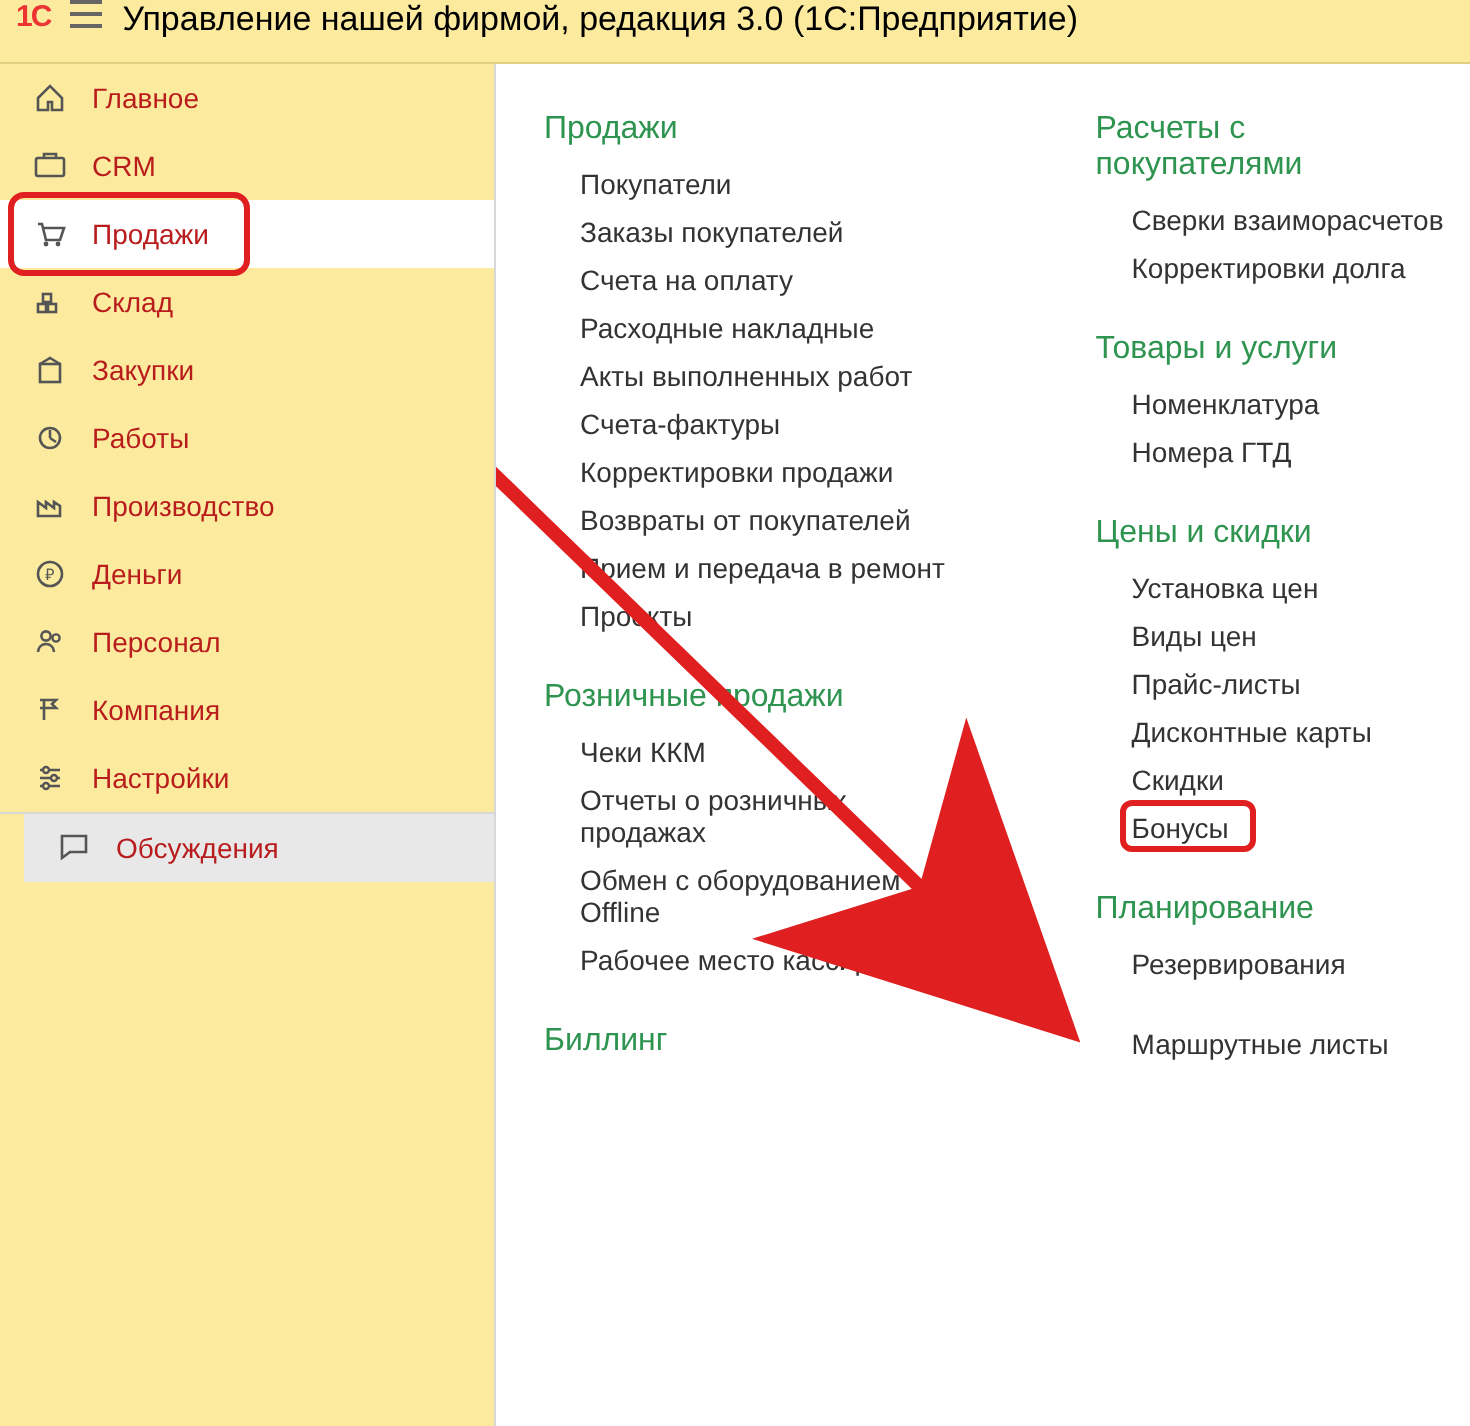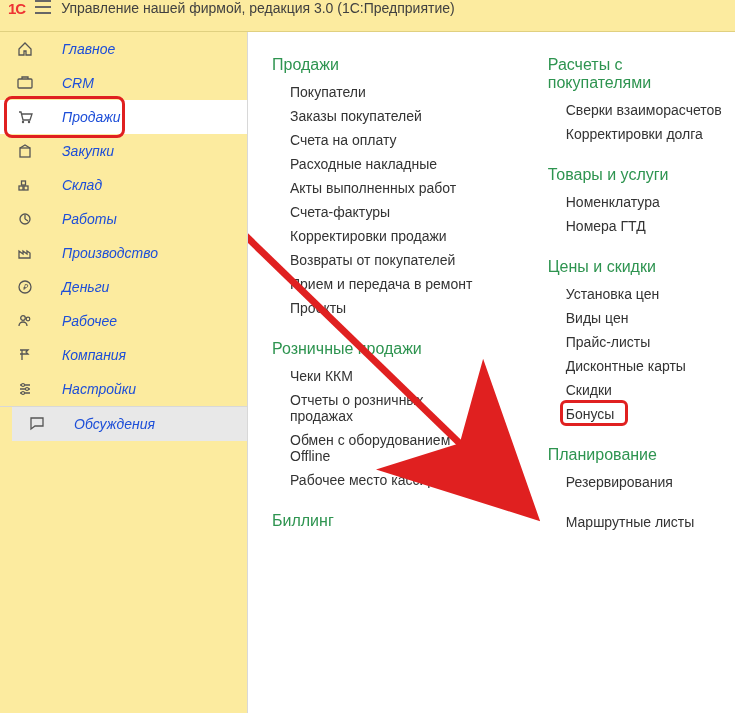--- a/index.html
+++ b/index.html
@@ -10,40 +10,39 @@
     height: 32px;
     background: #fceb9f;
     border-bottom: 1px solid #e0d080;
     display: flex;
     align-items: flex-start;
     padding: 0 8px;
     gap: 10px;
   }
   .logo { color: #e33; font-weight: bold; font-size: 15px; letter-spacing: -1px; }
   .menu-icon { cursor: pointer; color: #666; }
-  .title { color: #404040; font-size: 14px; }
+  .title { color: #000000; font-size: 17px; }
 
   .layout { display: flex; height: calc(100% - 32px); }
 
   .sidebar {
     width: 248px;
     background: #fceb9f;
     border-right: 1px solid #d8d8d8;
     display: flex;
     flex-direction: column;
   }
   .sidebar-item {
     display: flex;
     align-items: center;
     height: 34px;
     padding: 0 0 0 16px;
-    gap: 28px;
+    gap: 12px;
     cursor: pointer;
-    color: #1d4ed8;
-    font-style: italic;
+    color: #b91c1c;
   }
   .sidebar-item .icon { width: 18px; display: flex; align-items: center; justify-content: center; }
   .sidebar-item.active {
     background: #fff;
   }
   .sidebar-item.active-wrap {
     position: relative;
   }
   .sel-border {
     position: absolute;
@@ -135,39 +134,39 @@
               <circle cx="6" cy="13" r="1.2" fill="#555"></circle>
               <circle cx="12" cy="13" r="1.2" fill="#555"></circle>
             </svg>
           </span>
           <span>Продажи</span>
           <div class="sel-border"></div>
         </div>
         <div class="sidebar-item">
           <span class="icon">
             <svg width="16" height="16" viewBox="0 0 16 16">
-              <rect x="3" y="5" width="10" height="9" fill="none" stroke="#555" stroke-width="1.3"></rect>
-              <path d="M3 5l5-3 5 3" fill="none" stroke="#555" stroke-width="1.3"></path>
-            </svg>
-          </span>
-          <span>Закупки</span>
-        </div>
-        <div class="sidebar-item">
-          <span class="icon">
-            <svg width="16" height="16" viewBox="0 0 16 16">
               <rect x="2" y="9" width="4" height="4" fill="none" stroke="#555" stroke-width="1.3"></rect>
               <rect x="7" y="9" width="4" height="4" fill="none" stroke="#555" stroke-width="1.3"></rect>
               <rect x="4.5" y="4" width="4" height="4" fill="none" stroke="#555" stroke-width="1.3"></rect>
             </svg>
           </span>
           <span>Склад</span>
         </div>
         <div class="sidebar-item">
           <span class="icon">
             <svg width="16" height="16" viewBox="0 0 16 16">
+              <rect x="3" y="5" width="10" height="9" fill="none" stroke="#555" stroke-width="1.3"></rect>
+              <path d="M3 5l5-3 5 3" fill="none" stroke="#555" stroke-width="1.3"></path>
+            </svg>
+          </span>
+          <span>Закупки</span>
+        </div>
+        <div class="sidebar-item">
+          <span class="icon">
+            <svg width="16" height="16" viewBox="0 0 16 16">
               <circle cx="8" cy="8" r="5" fill="none" stroke="#555" stroke-width="1.3"></circle>
               <path d="M8 8V4M8 8l3 2" stroke="#555" stroke-width="1.3"></path>
             </svg>
           </span>
           <span>Работы</span>
         </div>
         <div class="sidebar-item">
           <span class="icon">
             <svg width="16" height="16" viewBox="0 0 16 16">
               <path d="M2 13V6l4 3V6l4 3V6l3 2v5H2z" fill="none" stroke="#555" stroke-width="1.3"></path>
@@ -185,21 +184,21 @@
           <span>Деньги</span>
         </div>
         <div class="sidebar-item">
           <span class="icon">
             <svg width="16" height="16" viewBox="0 0 16 16">
               <circle cx="6" cy="5" r="2.3" fill="none" stroke="#555" stroke-width="1.3"></circle>
               <path d="M2 13c0-2.5 2-4 4-4s4 1.5 4 4" fill="none" stroke="#555" stroke-width="1.3"></path>
               <circle cx="11" cy="6" r="1.8" fill="none" stroke="#555" stroke-width="1.2"></circle>
             </svg>
           </span>
-          <span>Рабочее</span>
+          <span>Персонал</span>
         </div>
         <div class="sidebar-item">
           <span class="icon">
             <svg width="16" height="16" viewBox="0 0 16 16">
               <path d="M3 3h2v10 M3 3h8l-2 2 2 2H3" fill="none" stroke="#555" stroke-width="1.3"></path>
             </svg>
           </span>
           <span>Компания</span>
         </div>
         <div class="sidebar-item">

